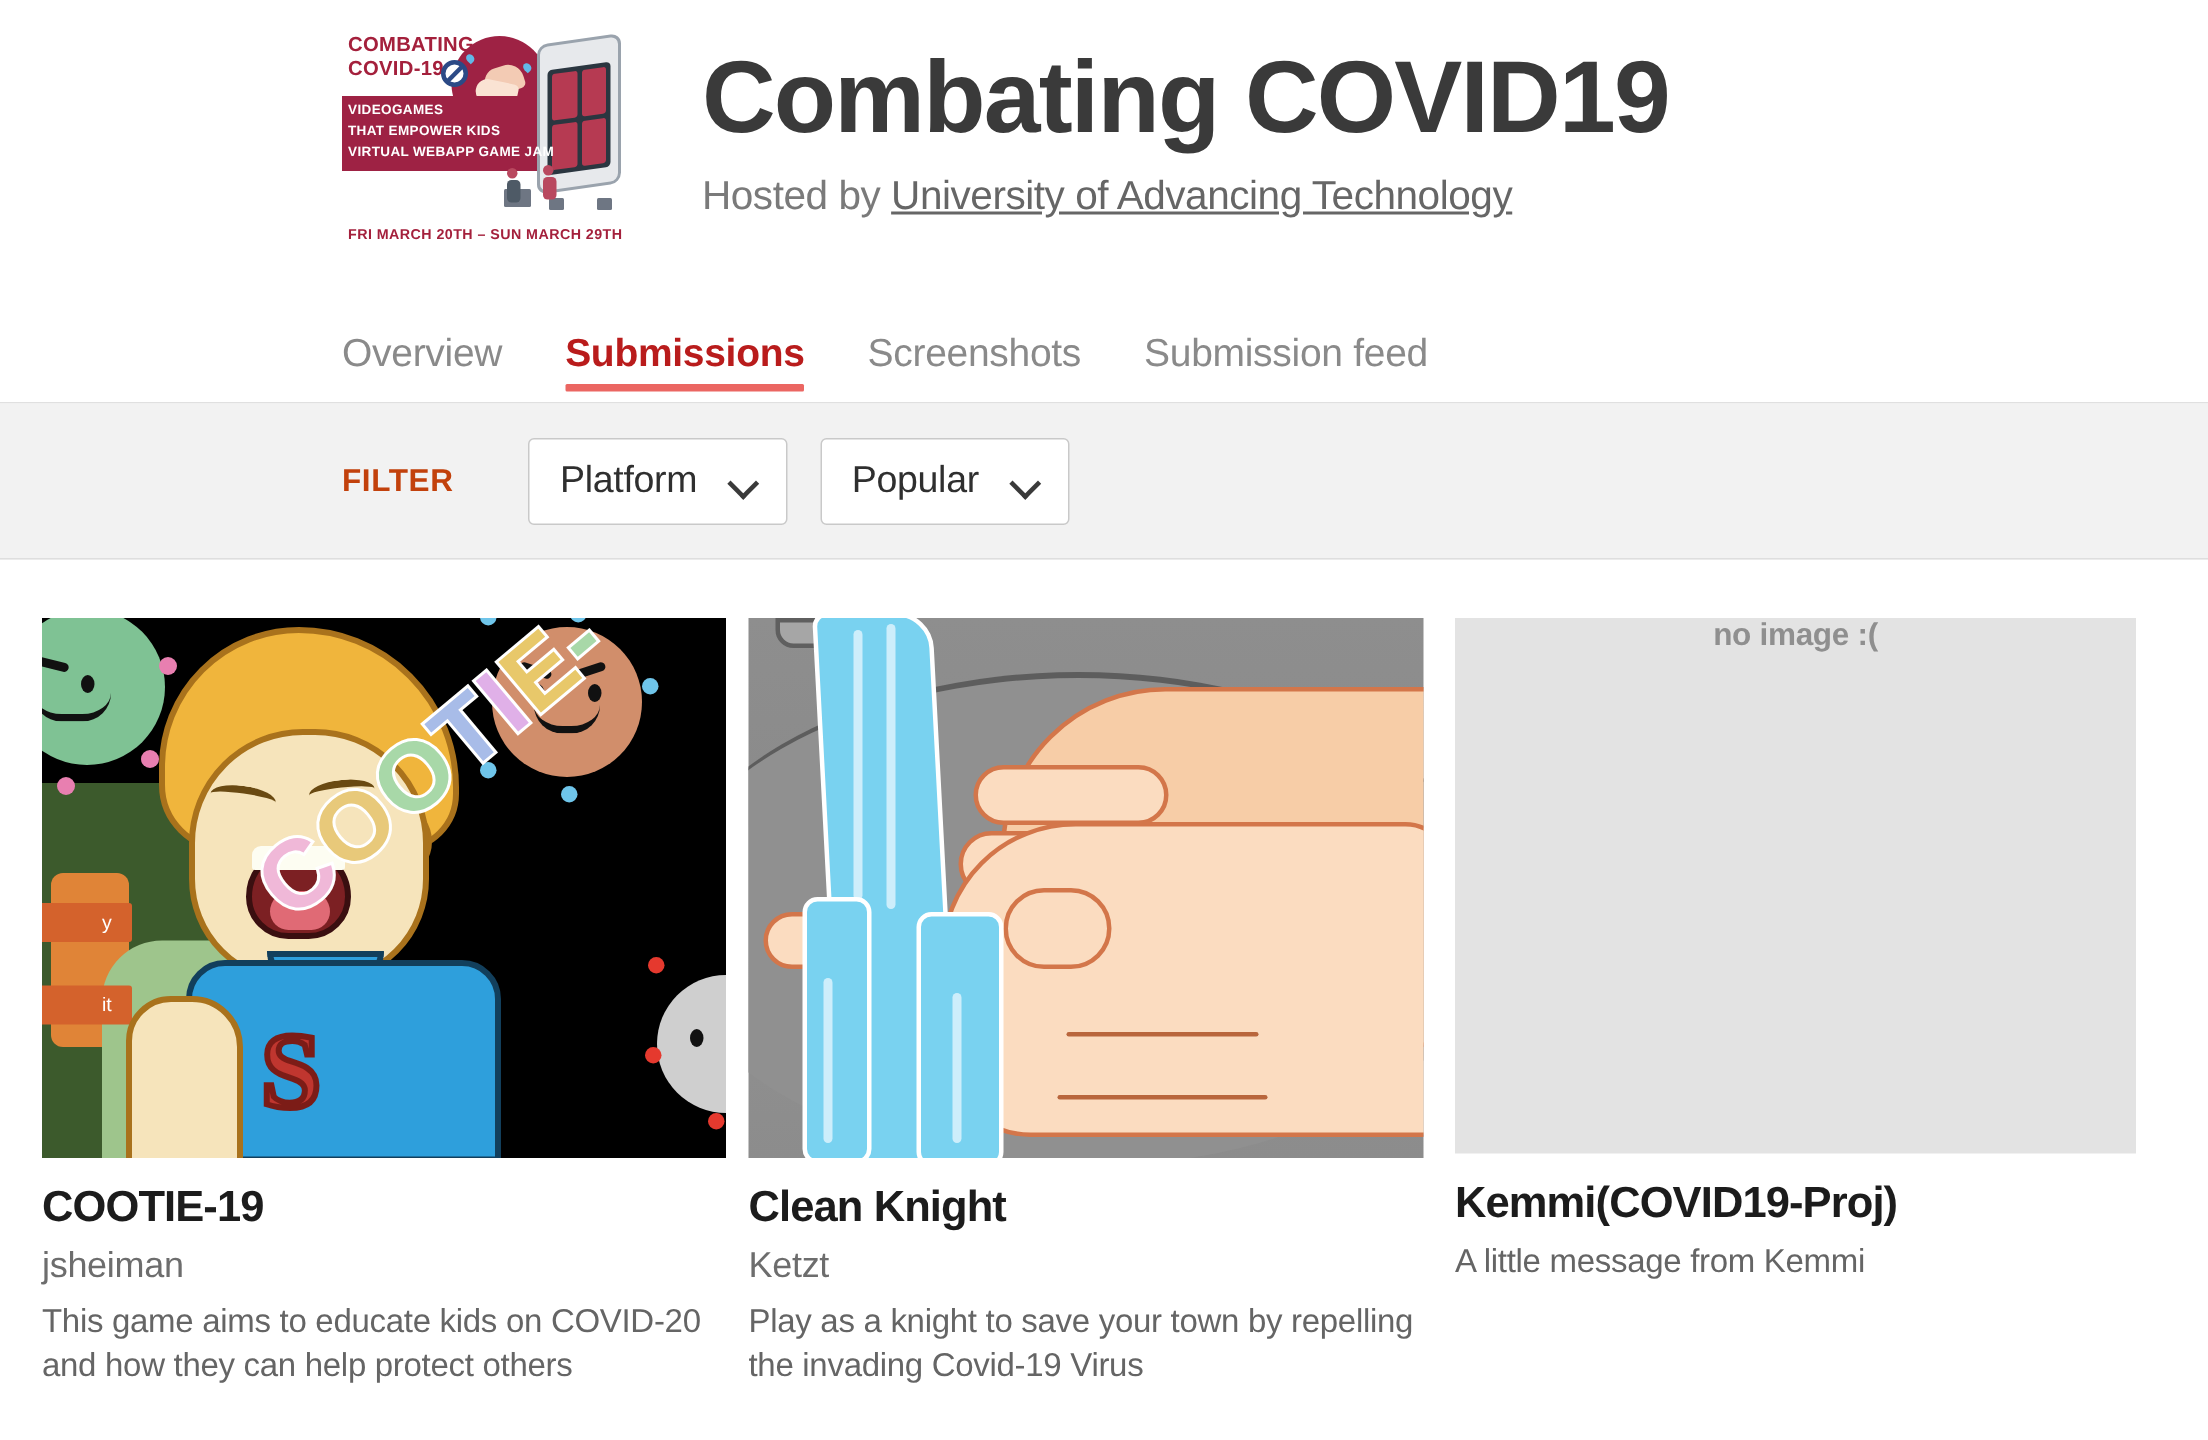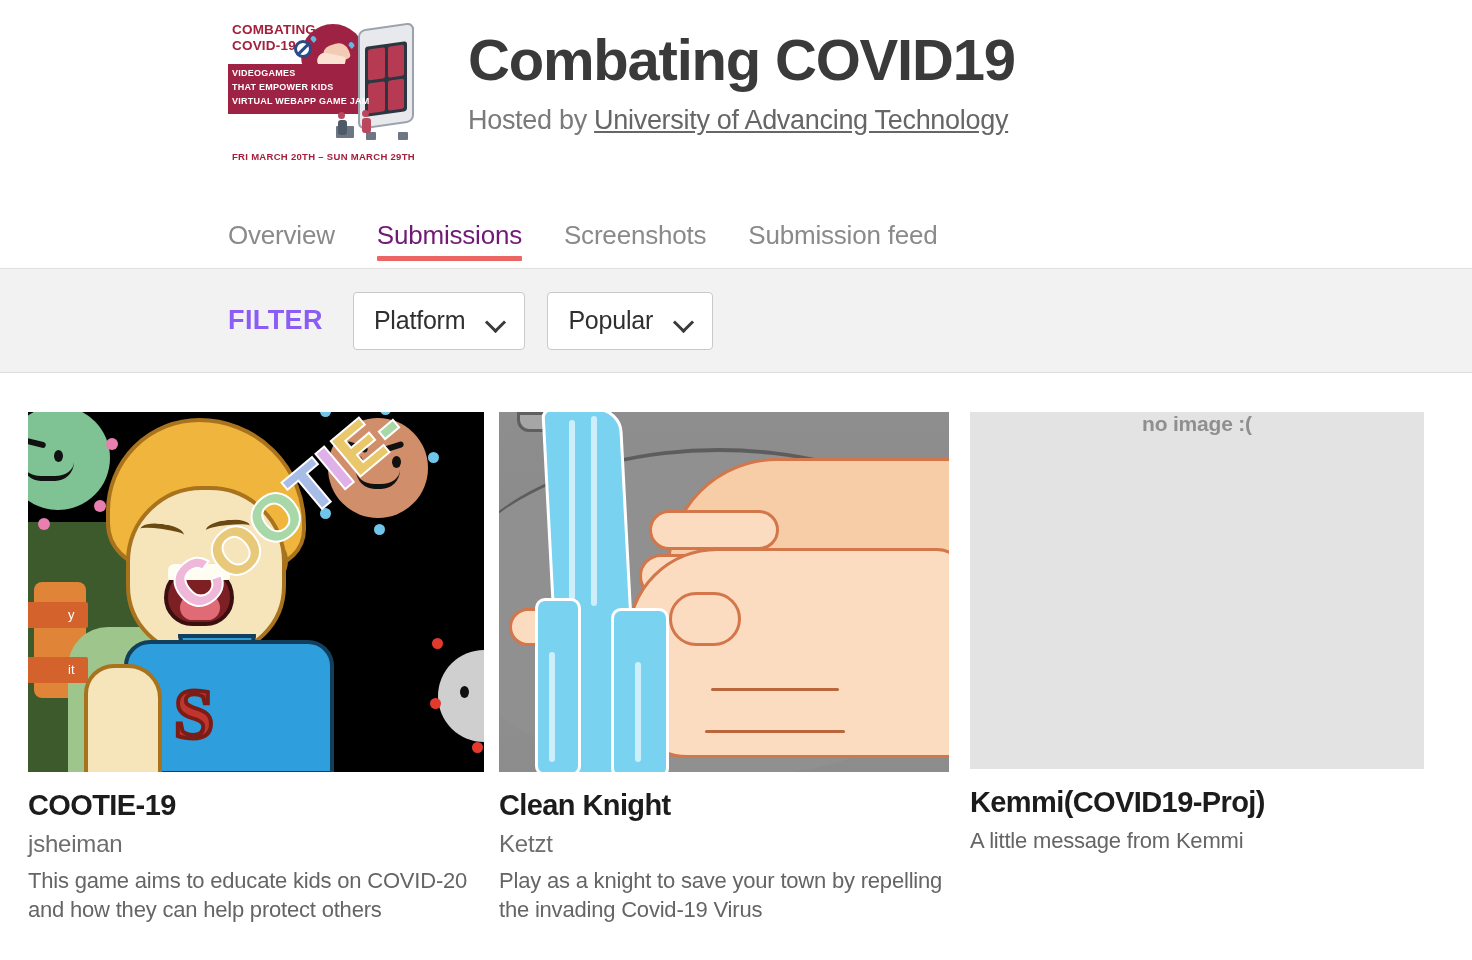--- a/index.html
+++ b/index.html
@@ -149,21 +149,21 @@
   .figure .head { width: 7px; height: 7px; border-radius: 50%; background: #b9485f; }
   .figure .body { width: 9px; height: 15px; background: #4e5a66; border-radius: 3px; margin-top: 1px; }
   .figure.red .body { background: #b9485f; }
 
   
   .header-text {
     padding-left: 40px;
     padding-top: 18px;
   }
   .jam-title {
-    font-size: 58px;
+    font-size: 68px;
     font-weight: bold;
     color: #3a3a3a;
     letter-spacing: -1.2px;
     line-height: 1.05;
     margin: 0;
   }
   .jam-hosted {
     margin-top: 14px;
     font-size: 27px;
     color: #7a7a7a;
@@ -187,22 +187,22 @@
     position: relative;
     font-size: 26px;
     color: #8a8a8a;
     padding: 0 28px 18px 0;
     margin-right: 14px;
     cursor: pointer;
     letter-spacing: -0.2px;
     white-space: nowrap;
   }
   .tab.active {
-    color: #701a75;
-    font-weight: normal;
+    color: #b91c1c;
+    font-weight: bold;
     margin-top: 44px;
   }
   .tab.active::after {
     content: "";
     position: absolute;
     left: 0; right: 28px;
     bottom: 8px;
     height: 5px;
     background: #eb6662;
     border-radius: 1px;
@@ -219,25 +219,25 @@
     position: relative;
     width: 1472px;
     height: 104px;
     background: #f2f2f2;
     border-bottom: 1px solid #dedede;
     display: flex;
     align-items: center;
     padding-left: 228px;
   }
   .filter-label {
-    font-size: 27px;
-    font-weight: bold;
-    color: #8b5cf6;
+    font-size: 21px;
+    font-weight: bold;
+    color: #c2410c;
     letter-spacing: 0.4px;
-    margin-right: 30px;
+    margin-right: 50px;
   }
   .filter-select {
     display: inline-flex;
     align-items: center;
     justify-content: space-between;
     height: 58px;
     padding: 0 18px 0 20px;
     background: #ffffff;
     border: 1px solid #c9c9c9;
     border-radius: 4px;

